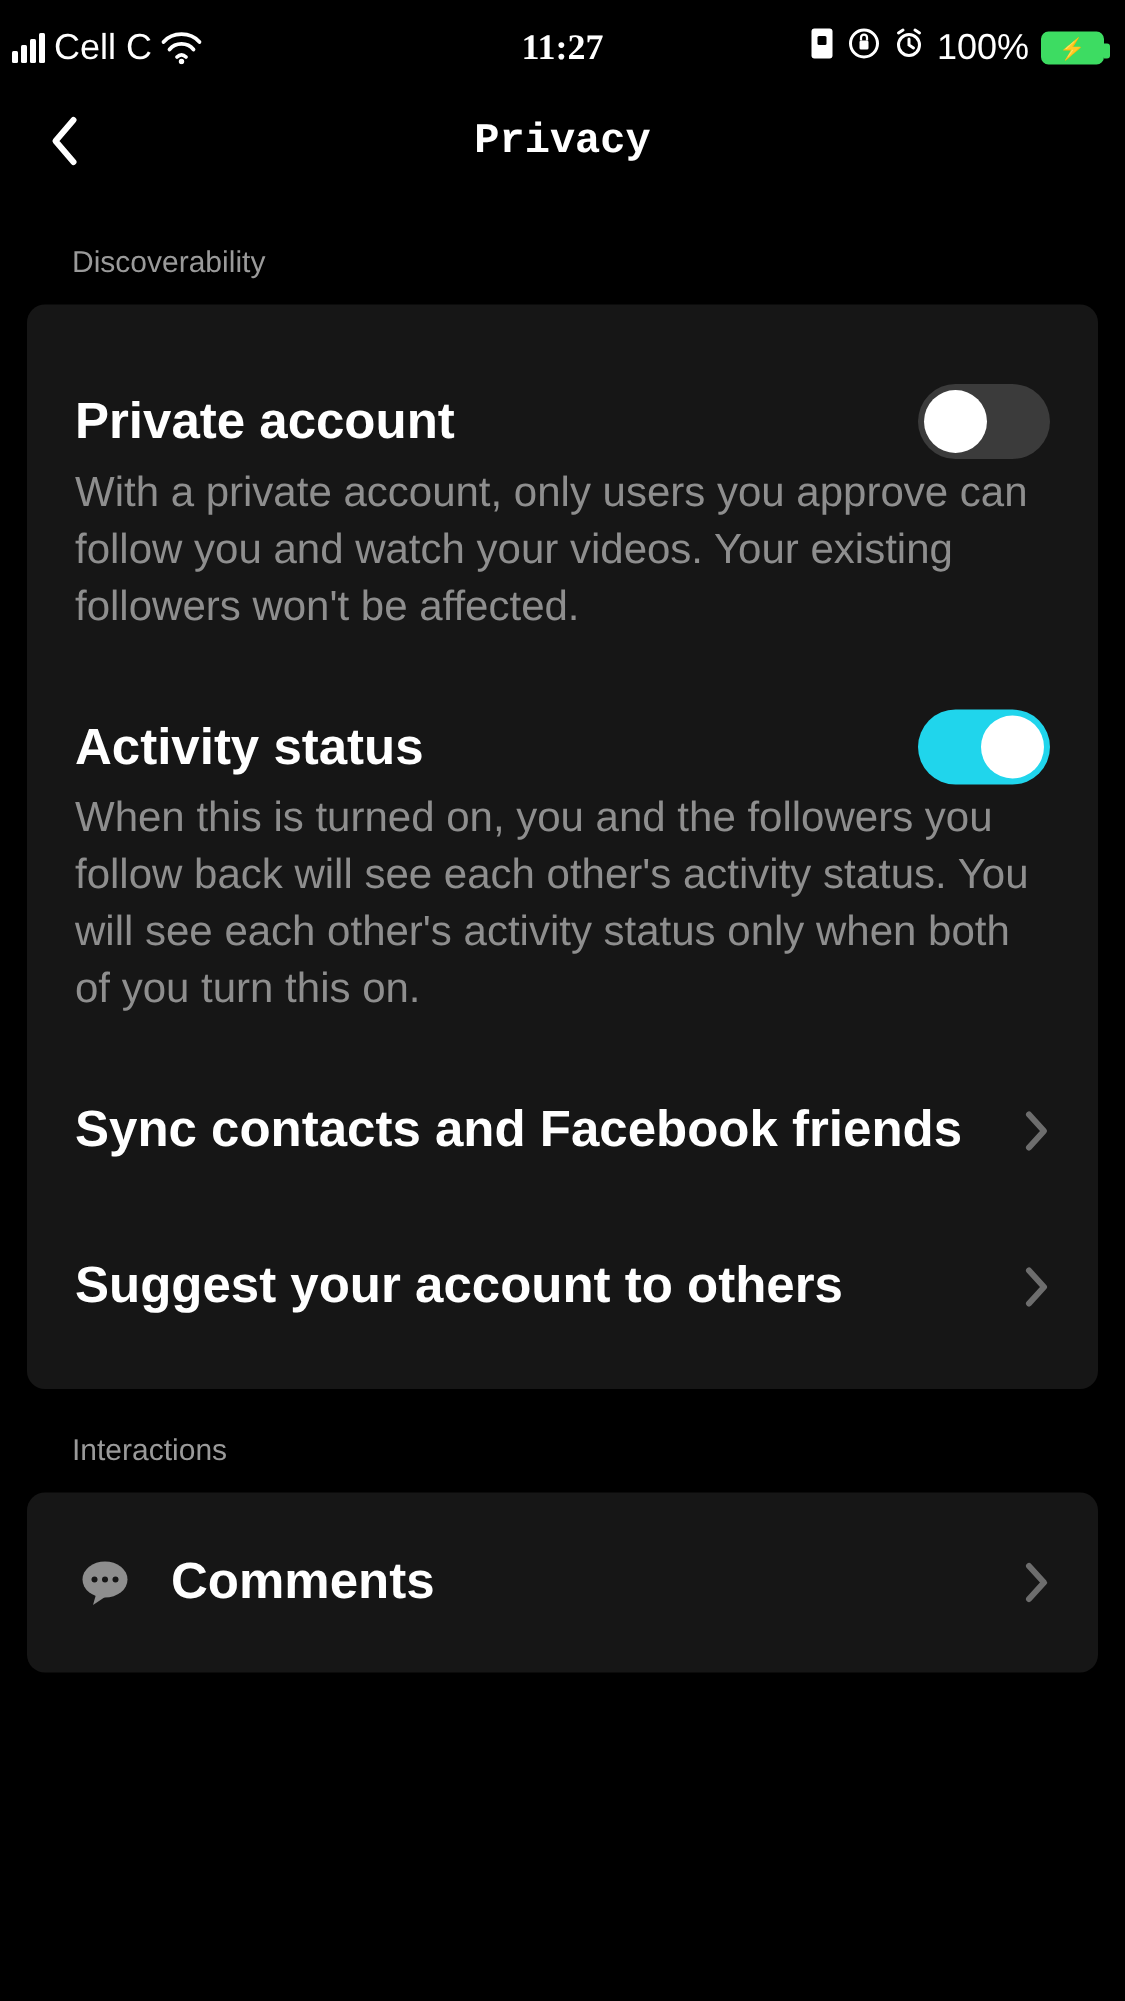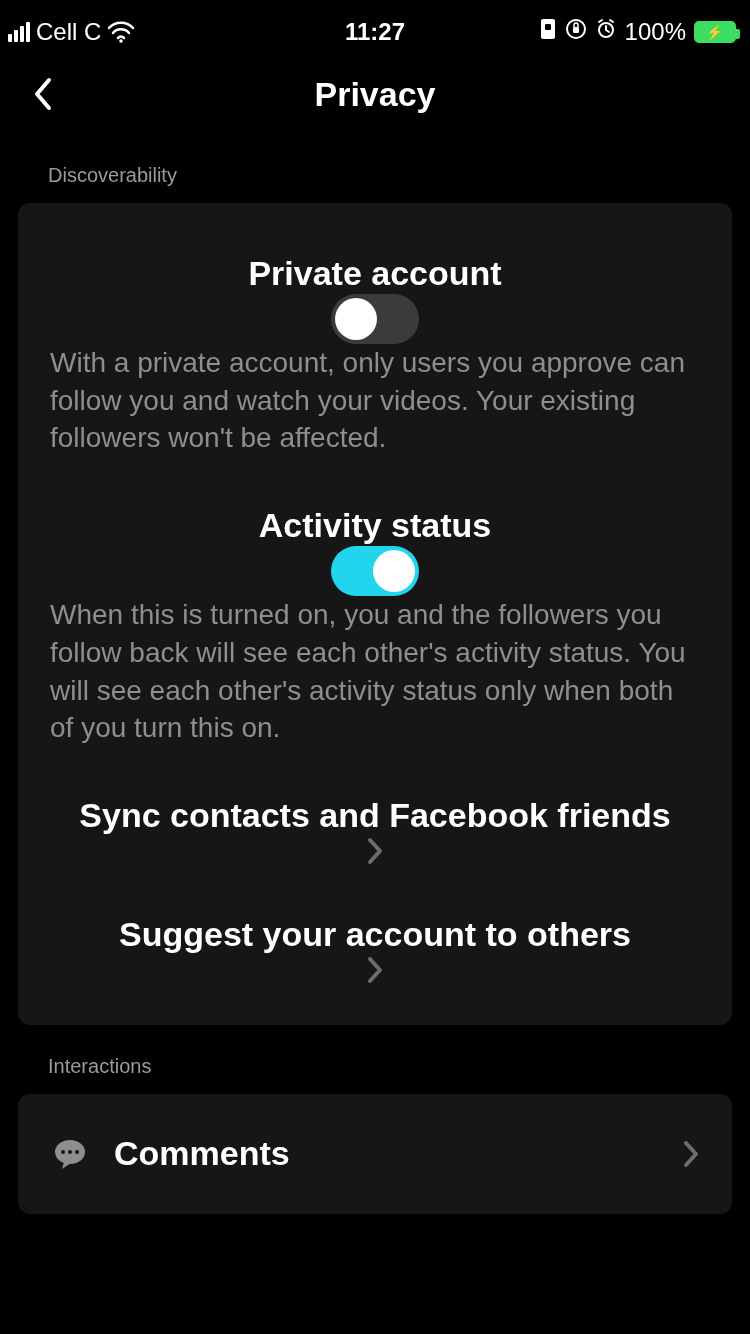--- a/index.html
+++ b/index.html
@@ -19,21 +19,21 @@
     display: flex;
     align-items: center;
     justify-content: space-between;
     padding: 0 14px 0 8px;
     font-size: 24px;
     font-weight: 500;
     margin-top: 10px;
   }
   .status-left, .status-right { display: flex; align-items: center; gap: 8px; }
   .status-left { gap: 6px; }
-  .status-center { position:absolute; left:50%; transform:translateX(-50%); font-weight:600; }
+  .status-center { position:absolute; left:50%; transform:translateX(-50%); font-weight:600;font-family:Liberation Serif, serif; }
   .signal-bars { display:flex; align-items:flex-end; gap:2px; }
   .signal-bars span { width:4px; background:#fff; border-radius:1px; }
   .signal-bars span:nth-child(1){height:8px;}
   .signal-bars span:nth-child(2){height:12px;}
   .signal-bars span:nth-child(3){height:16px;}
   .signal-bars span:nth-child(4){height:20px;}
   .wifi-icon svg { display:block; }
   .battery {
     width: 42px; height: 22px; border:2px solid #3ddc62; border-radius:5px;
     position:relative; display:flex; align-items:center; justify-content:center;
@@ -52,21 +52,21 @@
     align-items:center;
     justify-content:center;
     position:relative;
   }
   .back-btn {
     position:absolute; left:22px; top:50%; transform:translateY(-50%);
     width:40px; height:40px; display:flex; align-items:center; justify-content:center;
     cursor:pointer;
   }
   .back-btn svg { stroke:#fff; stroke-width:4; fill:none; }
-  .nav-title { font-size:34px; font-weight:700; }
+  .nav-title { font-size:28px; font-weight:700;font-family:Liberation Mono, monospace; }
 
   .content { padding: 0 18px; }
 
   .section-label {
     color:#9a9a9a;
     font-size:20px;
     padding: 30px 30px 16px;
     font-weight:400;
   }
 
@@ -75,21 +75,20 @@
     border-radius:12px;
     padding: 24px 32px 40px;
   }
 
   .row {
     padding: 26px 0 0;
   }
   .row-head {
     display:flex; align-items:center; justify-content:space-between;
     min-height:56px;
-    flex-direction:column;
   }
   .row-title {
     font-size:34px; font-weight:600; color:#fff; line-height:1.2;
   }
   .row-desc {
     font-size:28px; color:#8e8e8e; line-height:1.35; 
     font-weight:400;
   }
 
   .toggle {

